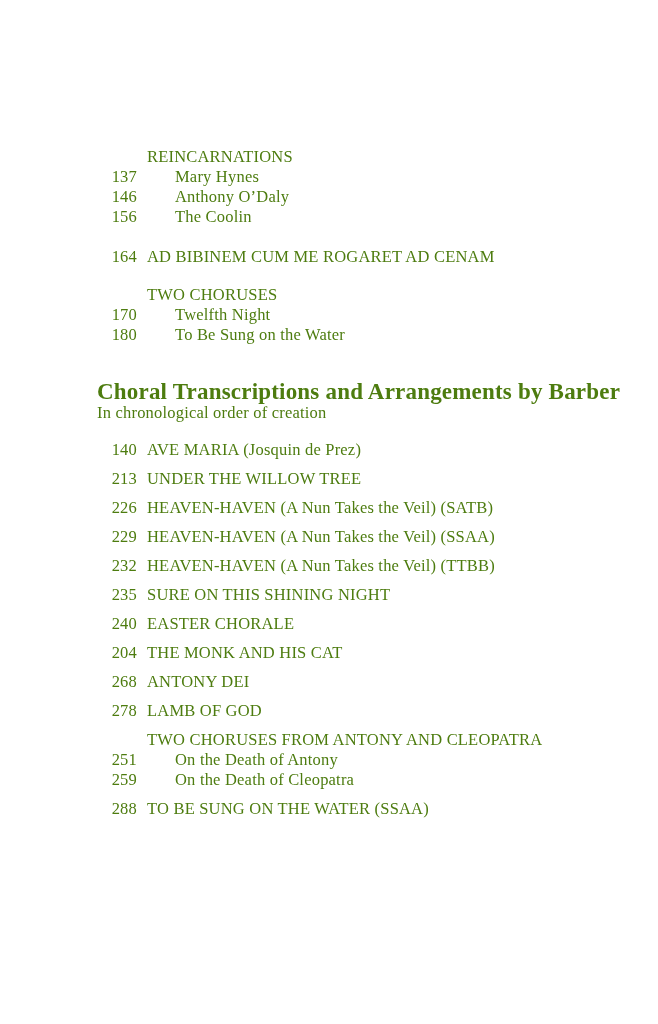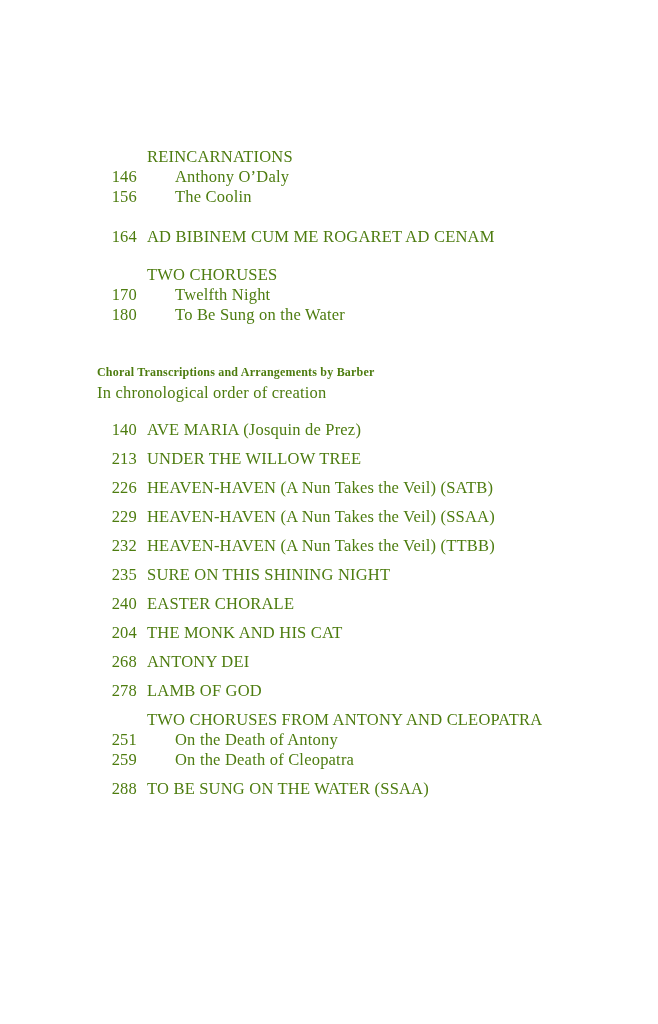--- a/index.html
+++ b/index.html
@@ -45,39 +45,43 @@
   .g17 { margin-top: 17px; }
   .g18 { margin-top: 18px; }
   .g19 { margin-top: 9px; }
   .g20 { margin-top: 20px; }
   .heading-block {
     margin-top: 36px;
     white-space: nowrap;
   }
   .heading-title {
     font-weight: bold;
-    font-size: 12px;
+    font-size: 23px;
     line-height: 22px;
     letter-spacing: 0.2px;
   }
   .heading-subtitle {
     font-size: 16.5px;
     line-height: 20px;
     letter-spacing: 0.2px;
   }
 </style>
 </head>
 <body>
 
 <div class="page">
   <div class="content">
 
     <div class="row grp">
       <span class="num"></span>
       <span class="title">REINCARNATIONS</span>
+    </div>
+    <div class="row sub">
+      <span class="num">137</span>
+      <span class="title">Mary Hynes</span>
     </div>
     <div class="row sub">
       <span class="num">146</span>
       <span class="title">Anthony O’Daly</span>
     </div>
     <div class="row sub">
       <span class="num">156</span>
       <span class="title">The Coolin</span>
     </div>
 

